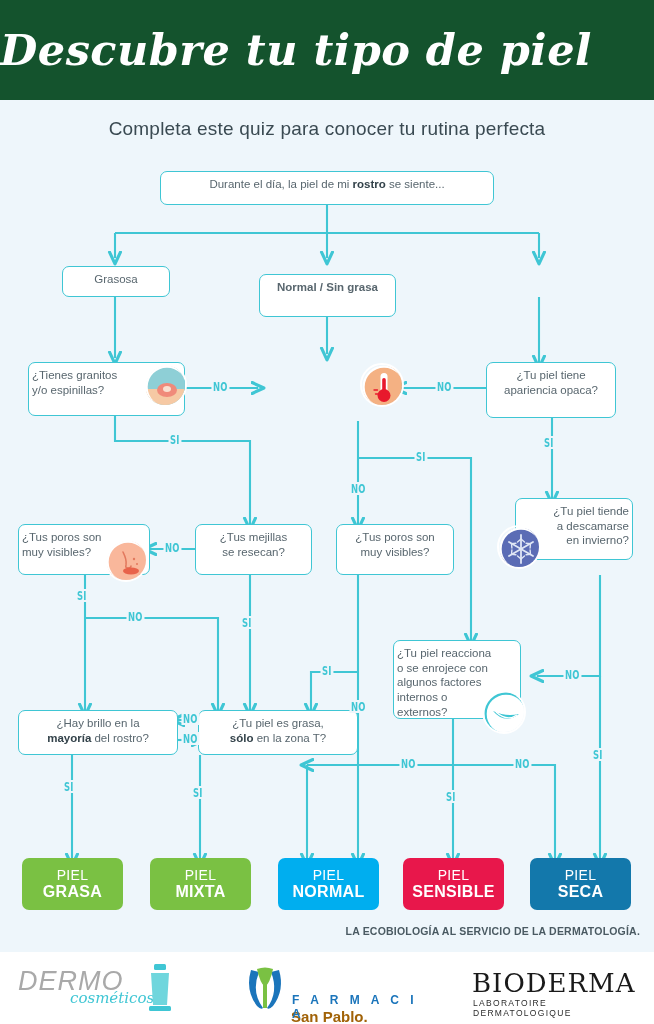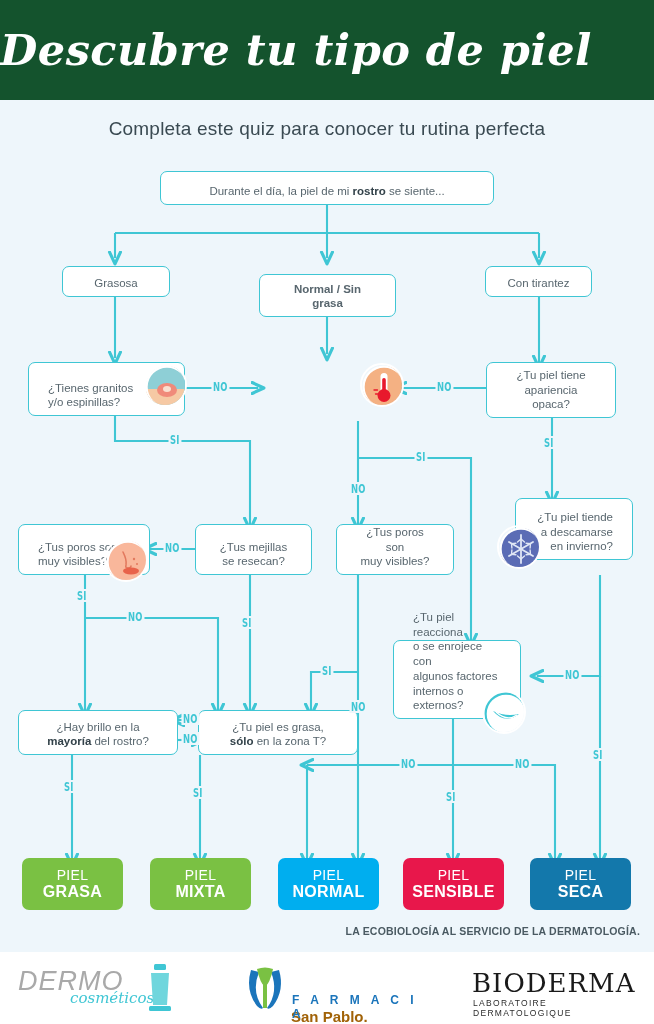--- a/index.html
+++ b/index.html
@@ -32,22 +32,22 @@
   }
 
   
   #wires{position:absolute;left:0;top:0;width:654px;height:1024px;}
 
   
   .node{
     position:absolute;box-sizing:border-box;
     background:#ffffff;border:1.6px solid #3fc6d4;border-radius:7px;
     color:#58666e;font-size:11.5px;line-height:1.28;
-    display:flex;align-items:flex-end;justify-content:center;
-    text-align:center;padding:5px 19px;
+    display:flex;align-items:flex-start;justify-content:center;
+    text-align:center;padding:5px 3px;
     z-index:3;
   }
   .node.q{ text-align:left; }
   .node b{color:#33424a;font-weight:700;}
 
   
   .pill{font-size:11.5px;}
 
   
   .lbl{
@@ -183,21 +183,20 @@
       <path d="M453,765 L555,765 L555,860" marker-end="url(#ah)"></path>
     </g>
   </svg>
 
   <div class="node" style="left:160px;top:171px;width:334px;height:34px;">
     <span><span>Durante el día, la piel de mi </span><b>rostro</b><span> se siente...</span></span>
   </div>
 
   <div class="node pill" style="left:62px;top:266px;width:108px;height:31px;">Grasosa</div>
   <div class="node pill" style="left:259px;top:274px;width:137px;height:43px;font-weight:bold;">Normal / Sin grasa</div>
-  <div class="node pill" style="left:485px;top:266px;width:107px;height:31px;">Con tirantez</div>
 
   <div class="node q" style="left:28px;top:362px;width:157px;height:54px;white-space:pre-line;justify-content:flex-start;">¿Tienes granitos
 y/o espinillas?</div>
   <div class="ico" style="left:143px;top:363px;width:44px;height:44px;">
     <svg viewBox="0 0 44 44" width="44" height="44">
       <circle cx="22" cy="22" r="21" fill="#8ecfd6"></circle>
       <path d="M1,24 a21,21 0 0 0 42,0 Z" fill="#f6c9a4"></path>
       <ellipse cx="22" cy="25" rx="10" ry="7" fill="#f08a7a"></ellipse>
       <ellipse cx="22" cy="24" rx="4" ry="3" fill="#fae0d0"></ellipse>
       <circle cx="22" cy="22" r="20.4" fill="none" stroke="#ffffff" stroke-width="2.2"></circle>

